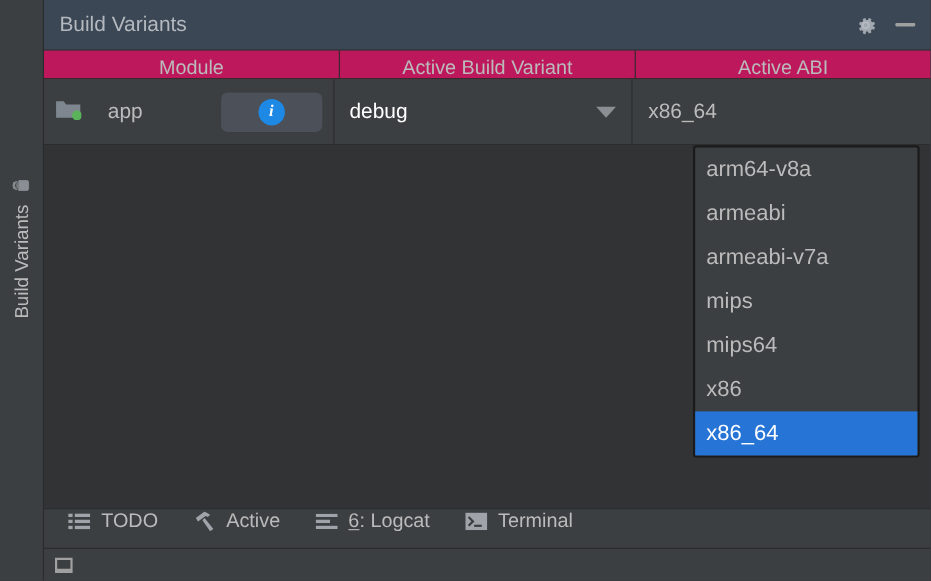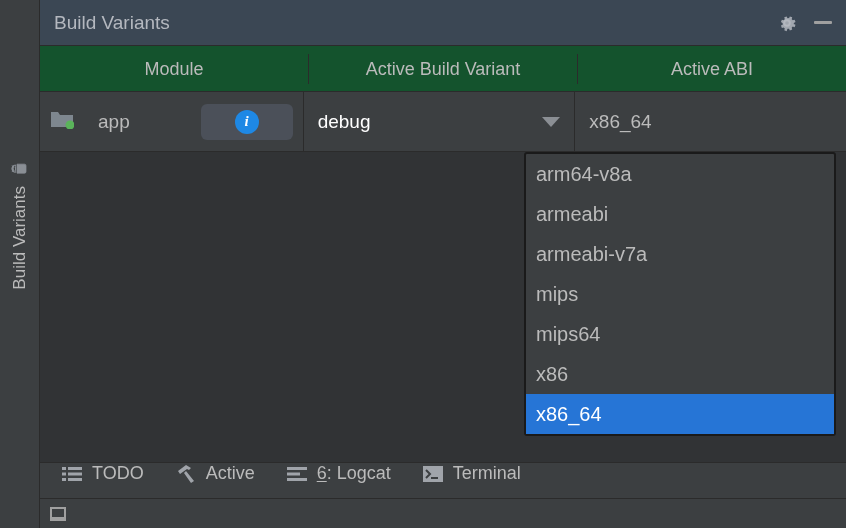--- a/index.html
+++ b/index.html
@@ -69,24 +69,23 @@
       justify-content: center;
     }
     .minimize-line {
       width: 18px;
       height: 3px;
       background: #a0a0a0;
       border-radius: 1px;
     }
     .columns-header {
       display: flex;
-      background: #14532d;
+      background: #be185d;
       border-bottom: 1px solid #2b2b2b;
-      height: 46px;
-      align-items: center;
+      height: 26px;
     }
     .col-head {
       flex: 1;
       text-align: center;
       color: #bbbbbb;
       font-size: 18px;
       line-height: 30px;
       border-right: 1px solid #2b2b2b;
     }
     .col-head:last-child { border-right: none; }
@@ -154,21 +153,21 @@
     .abi-text { color: #bbbbbb; font-size: 19px; }
     .panel-body {
       flex: 1;
       background: #313335;
       position: relative;
     }
     .abi-dropdown {
       position: absolute;
       right: 10px;
       top: 0px;
-      width: 312px;
+      width: 206px;
       background: #3c3f41;
       border: 2px solid #1a1a1a;
       border-radius: 3px;
       z-index: 10;
     }
     .abi-option {
       padding: 6px 10px;
       color: #bbbbbb;
       font-size: 20px;
       line-height: 28px;

